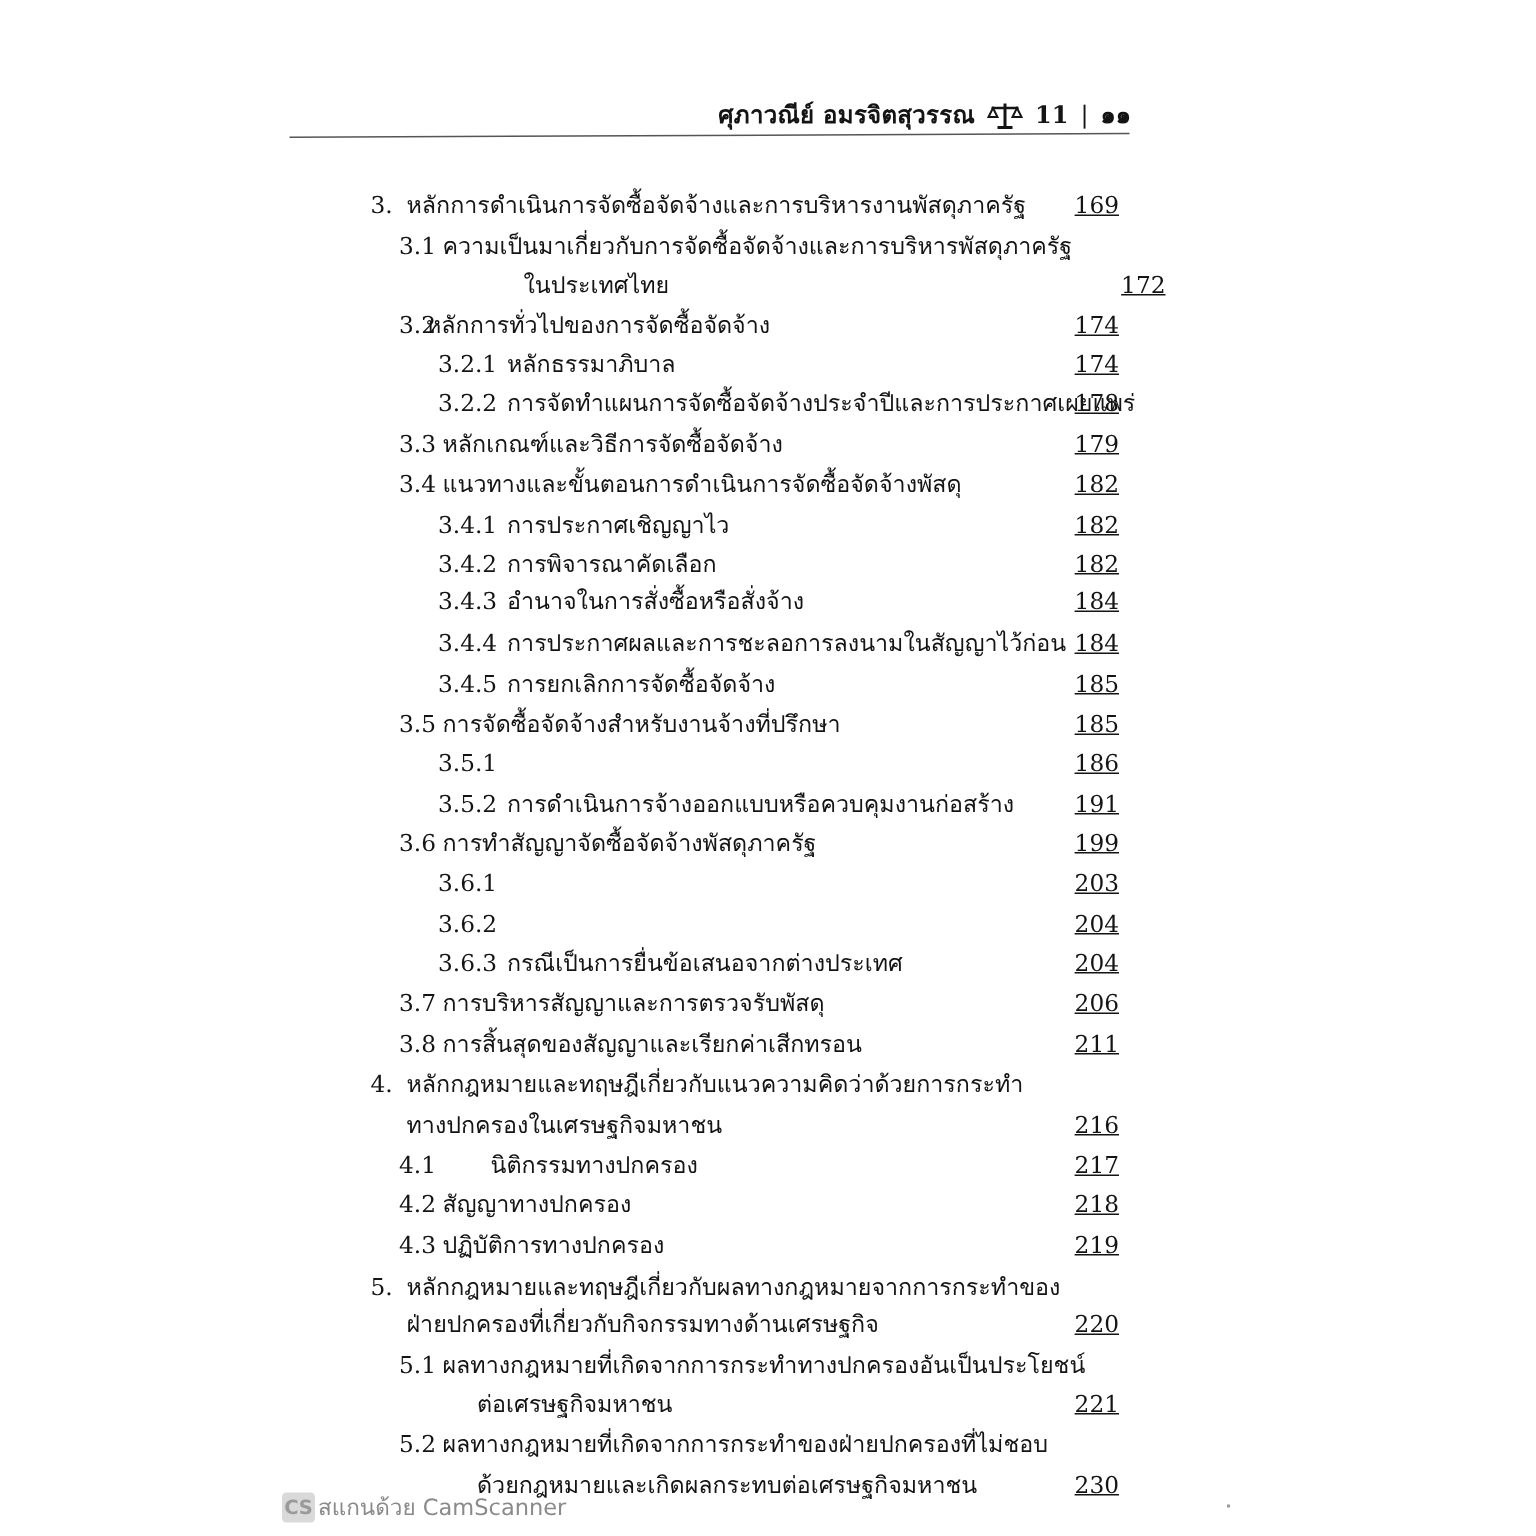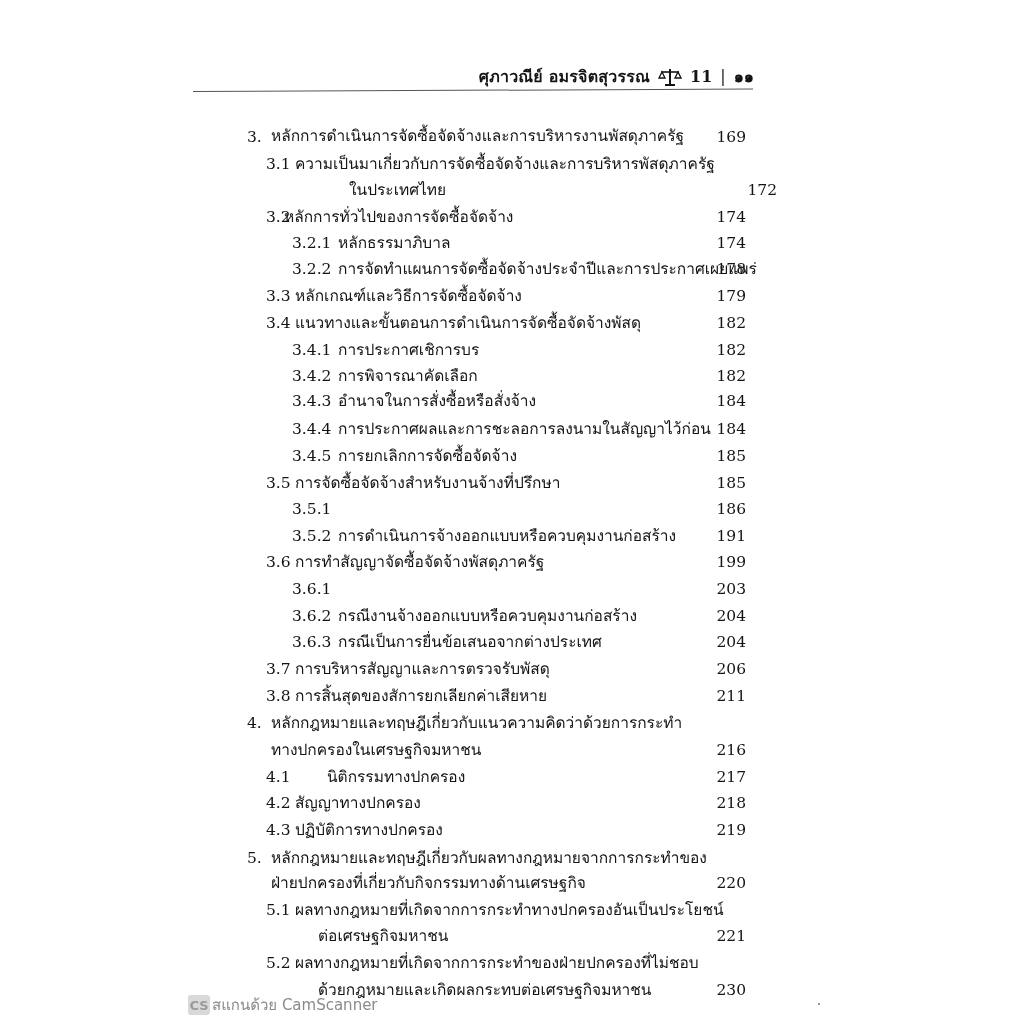--- a/index.html
+++ b/index.html
@@ -10,21 +10,21 @@
                  border-top: 1.5px solid #555; transform: rotate(-0.25deg); transform-origin: left; }
   .header-text { position: absolute; right: 270px; top: 2px; display: flex; align-items: center;
                  gap: 8px; font-size: 16px; font-weight: bold; white-space: nowrap; }
   .header-text .author { letter-spacing: 0.2px; }
   .scale-icon { width: 24px; height: 20px; display: inline-block; }
   .sep { font-weight: normal; }
   .toc { position: absolute; left: 0; top: 0; width: 1024px; }
   .row { position: absolute; left: 0; width: 1024px; height: 26px; font-size: 15.5px; line-height: 26px; }
   .row .num { position: absolute; white-space: nowrap; }
   .row .title { position: absolute; white-space: nowrap; font-weight: 500; }
-  .row .page { position: absolute; right: 278px; white-space: nowrap; }
+  .row .page { position: absolute; right: 278px; white-space: nowrap; text-decoration: underline; }
   .watermark { position: absolute; left: 188px; top: 993px; display: flex; align-items: center; gap: 2px;
                font-family: "DejaVu Sans", "Liberation Sans", sans-serif; color: #8a8a8a; font-size: 15px; }
   .cs-logo { width: 22px; height: 20px; background: #d9d9d9; color: #9a9a9a; font-weight: bold;
              font-size: 13px; display: flex; align-items: center; justify-content: center; border-radius: 3px; }
   .speck { position: absolute; left: 818px; top: 1003px; width: 2px; height: 2px; background: #999; }
 </style>
 </head>
 <body>
 
 <div class="header">
@@ -42,21 +42,21 @@
     </span>
     <span>11</span>
     <span class="sep">|</span>
     <span>๑๑</span>
   </div>
 </div>
 
 <div class="toc" id="toc">
     <div class="row" style="top: 124px;">
       <span class="num" style="left: 247px;">3.</span>
-      <span class="title" style="left: 271px; font-family: Liberation Mono, monospace;">หลักการดำเนินการจัดซื้อจัดจ้างและการบริหารงานพัสดุภาครัฐ</span>
+      <span class="title" style="left: 271px;">หลักการดำเนินการจัดซื้อจัดจ้างและการบริหารงานพัสดุภาครัฐ</span>
       <span class="page">169</span>
     </div>
     <div class="row" style="top: 151px;">
       <span class="num" style="left: 266px;">3.1</span>
       <span class="title" style="left: 295px;">ความเป็นมาเกี่ยวกับการจัดซื้อจัดจ้างและการบริหารพัสดุภาครัฐ</span>
     </div>
     <div class="row" style="top: 177px; margin-left: 31px;">
       <span class="title" style="left: 318px;">ในประเทศไทย</span>
       <span class="page">172</span>
     </div>
@@ -80,21 +80,21 @@
       <span class="title" style="left: 295px;">หลักเกณฑ์และวิธีการจัดซื้อจัดจ้าง</span>
       <span class="page">179</span>
     </div>
     <div class="row" style="top: 310px;">
       <span class="num" style="left: 266px;">3.4</span>
       <span class="title" style="left: 295px;">แนวทางและขั้นตอนการดำเนินการจัดซื้อจัดจ้างพัสดุ</span>
       <span class="page">182</span>
     </div>
     <div class="row" style="top: 337px;">
       <span class="num" style="left: 292px;">3.4.1</span>
-      <span class="title" style="left: 338px;">การประกาศเชิการบร</span>
+      <span class="title" style="left: 338px;">การประกาศเชิญญาไว</span>
       <span class="page">182</span>
     </div>
     <div class="row" style="top: 363px;">
       <span class="num" style="left: 292px;">3.4.2</span>
       <span class="title" style="left: 338px;">การพิจารณาคัดเลือก</span>
       <span class="page">182</span>
     </div>
     <div class="row" style="top: 388px;">
       <span class="num" style="left: 292px;">3.4.3</span>
       <span class="title" style="left: 338px;">อำนาจในการสั่งซื้อหรือสั่งจ้าง</span>
@@ -128,36 +128,35 @@
       <span class="num" style="left: 266px;">3.6</span>
       <span class="title" style="left: 295px;">การทำสัญญาจัดซื้อจัดจ้างพัสดุภาครัฐ</span>
       <span class="page">199</span>
     </div>
     <div class="row" style="top: 576px;">
       <span class="num" style="left: 292px;">3.6.1</span>
       <span class="page">203</span>
     </div>
     <div class="row" style="top: 603px;">
       <span class="num" style="left: 292px;">3.6.2</span>
-      <span class="title" style="left: 338px;">กรณีงานจ้างออกแบบหรือควบคุมงานก่อสร้าง</span>
       <span class="page">204</span>
     </div>
     <div class="row" style="top: 629px;">
       <span class="num" style="left: 292px;">3.6.3</span>
       <span class="title" style="left: 338px;">กรณีเป็นการยื่นข้อเสนอจากต่างประเทศ</span>
       <span class="page">204</span>
     </div>
     <div class="row" style="top: 656px;">
       <span class="num" style="left: 266px;">3.7</span>
       <span class="title" style="left: 295px;">การบริหารสัญญาและการตรวจรับพัสดุ</span>
       <span class="page">206</span>
     </div>
     <div class="row" style="top: 683px;">
       <span class="num" style="left: 266px;">3.8</span>
-      <span class="title" style="left: 295px;">การสิ้นสุดของสัการยกเลียกค่าเสียหาย</span>
+      <span class="title" style="left: 295px;">การสิ้นสุดของสัญญาและเรียกค่าเสีกทรอน</span>
       <span class="page">211</span>
     </div>
     <div class="row" style="top: 710px;">
       <span class="num" style="left: 247px;">4.</span>
       <span class="title" style="left: 271px;">หลักกฎหมายและทฤษฎีเกี่ยวกับแนวความคิดว่าด้วยการกระทำ</span>
     </div>
     <div class="row" style="top: 737px;">
       <span class="title" style="left: 271px;">ทางปกครองในเศรษฐกิจมหาชน</span>
       <span class="page">216</span>
     </div>

